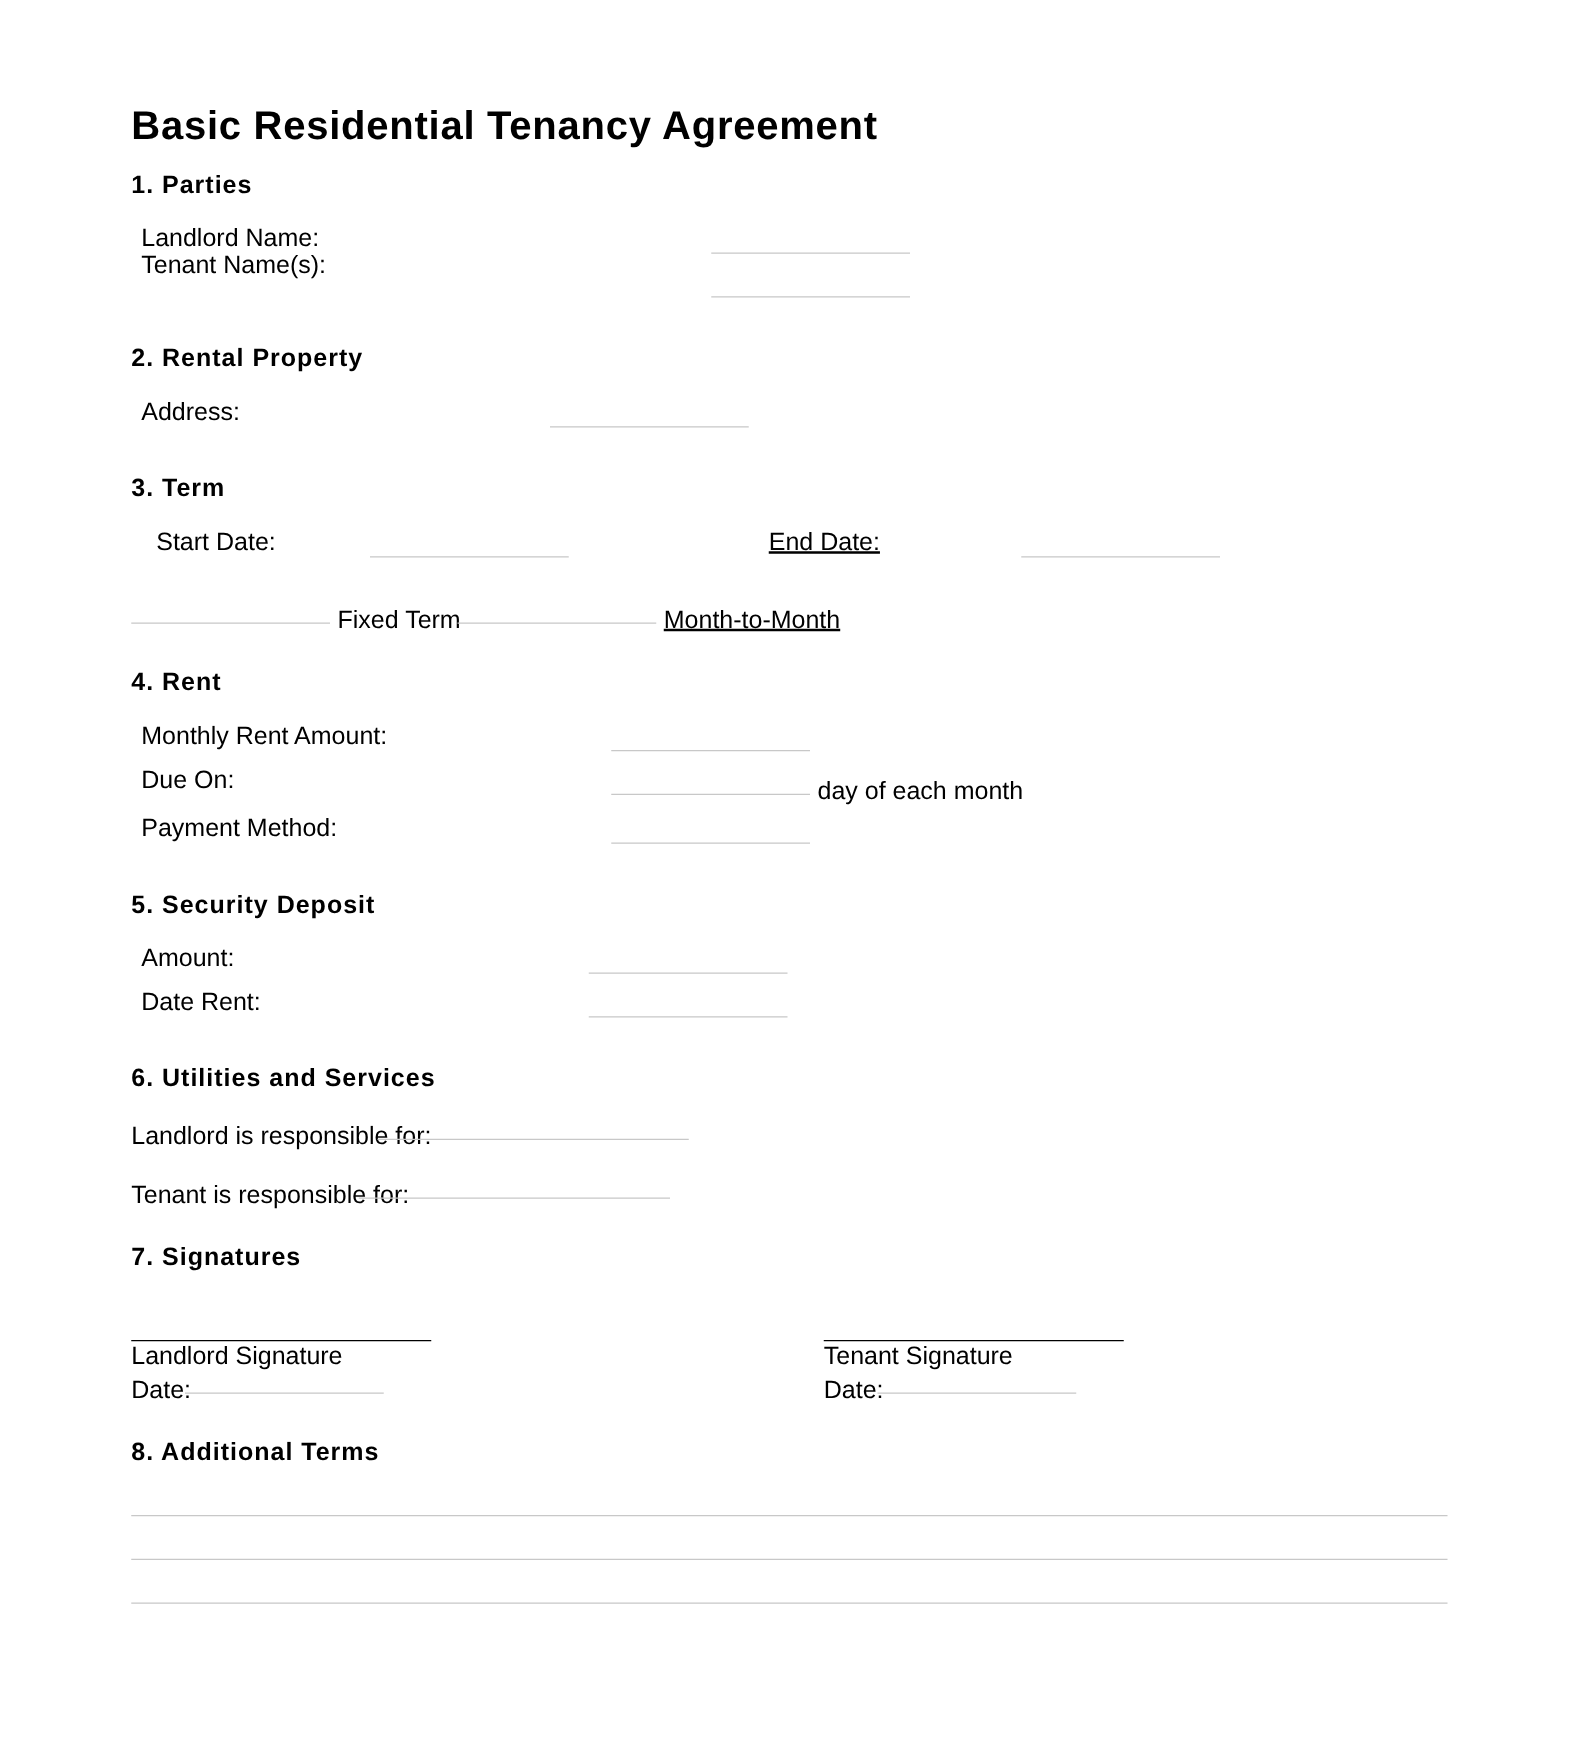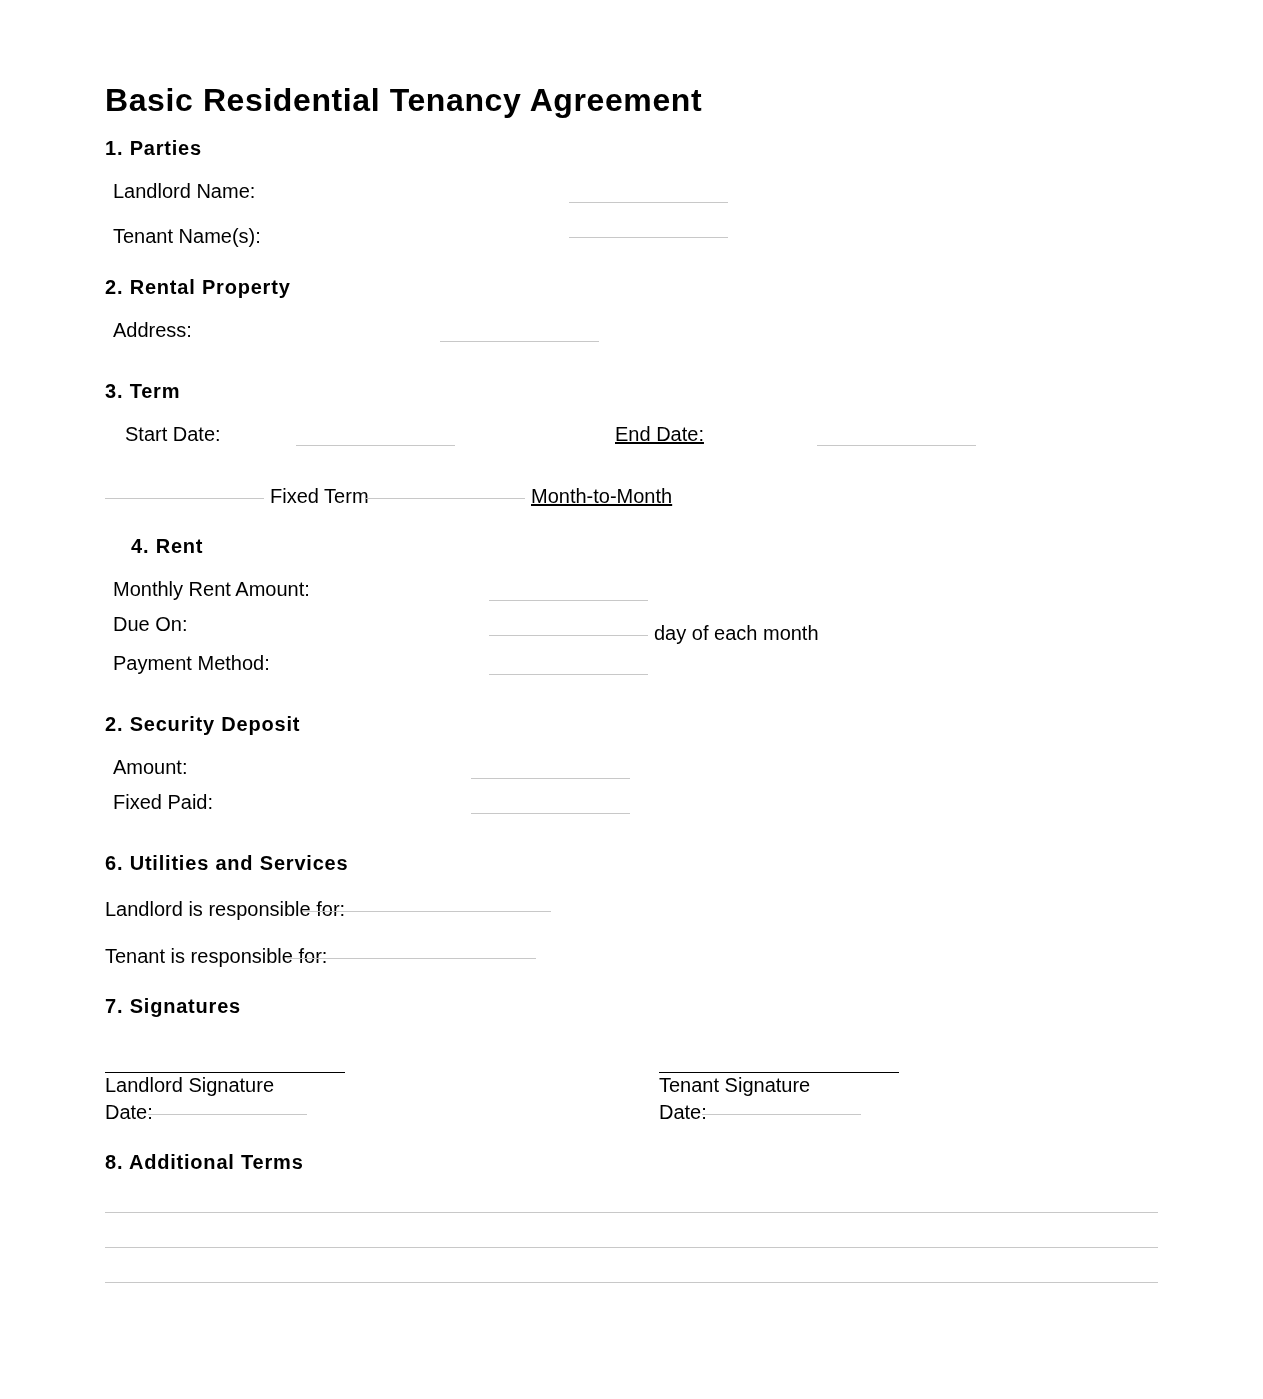--- a/index.html
+++ b/index.html
@@ -15,51 +15,51 @@
 </head>
 <body>
 
 <div>
 
   <h1 class="abs title" style="margin:0;">Basic Residential Tenancy Agreement</h1>
 
   <div class="abs h2" style="top:137px;">1. Parties</div>
   <div class="abs lbl" style="left:113px; top:180px;">Landlord Name:</div>
   <input class="abs fld" style="left: 569px; top: 184px; width: 159px;" type="text" value="">
-  <div class="abs lbl" style="left:113px; top:225px;">Tenant Name(s):</div>
+  <div class="abs lbl" style="left:113px; top:201px;">Tenant Name(s):</div>
   <input class="abs fld" style="left: 569px; top: 219px; width: 159px;" type="text" value="">
 
   <div class="abs h2" style="top:276px;">2. Rental Property</div>
   <div class="abs lbl" style="left:113px; top:319px;">Address:</div>
   <input class="abs fld" style="left: 440px; top: 323px; width: 159px;" type="text" value="">
 
   <div class="abs h2" style="top:380px;">3. Term</div>
   <div class="abs lbl" style="left:125px; top:423px;">Start Date:</div>
   <input class="abs fld" style="left: 296px; top: 427px; width: 159px;" type="text" value="">
   <div class="abs lbl" style="left:615px; top:423px;text-decoration:underline;">End Date:</div>
   <input class="abs fld" style="left: 817px; top: 427px; width: 159px;" type="text" value="">
 
   <input class="abs fld" style="left: 105px; top: 480px; width: 159px;" type="text">
   <div class="abs lbl" style="left:270px; top:485px;">Fixed Term</div>
   <input class="abs fld" style="left: 366px; top: 480px; width: 159px;" type="text">
   <div class="abs lbl" style="left:531px; top:485px;text-decoration:underline;">Month-to-Month</div>
 
-  <div class="abs h2" style="top:535px;margin-left:26px;">4. Rent</div>
+  <div class="abs h2" style="top:535px;">4. Rent</div>
   <div class="abs lbl" style="left:113px; top:578px;">Monthly Rent Amount:</div>
   <input class="abs fld" style="left: 489px; top: 582px; width: 159px;" type="text" value="">
   <div class="abs lbl" style="left:113px; top:613px;">Due On:</div>
   <input class="abs fld" style="left: 489px; top: 617px; width: 159px;" type="text" value="">
   <div class="abs lbl" style="left:654px; top:622px;">day of each month</div>
   <div class="abs lbl" style="left:113px; top:652px;">Payment Method:</div>
   <input class="abs fld" style="left: 489px; top: 656px; width: 159px;" type="text" value="">
 
-  <div class="abs h2" style="top:713px;">2. Security Deposit</div>
+  <div class="abs h2" style="top:713px;">5. Security Deposit</div>
   <div class="abs lbl" style="left:113px; top:756px;text-align:center;">Amount:</div>
   <input class="abs fld" style="left: 471px; top: 760px; width: 159px;" type="text" value="">
-  <div class="abs lbl" style="left:113px; top:791px;">Fixed Paid:</div>
+  <div class="abs lbl" style="left:113px; top:791px;">Date Rent:</div>
   <input class="abs fld" style="left: 471px; top: 795px; width: 159px;" type="text" value="">
 
   <div class="abs h2" style="top:852px;">6. Utilities and Services</div>
   <div class="abs lbl" style="left:105px; top:898px;">Landlord is responsible for:</div>
   <input class="abs fld" style="left: 302px; top: 893px; width: 249px;" type="text" value="">
   <div class="abs lbl" style="left:105px; top:945px;">Tenant is responsible for:</div>
   <input class="abs fld" style="left: 287px; top: 940px; width: 249px;" type="text" value="">
 
   <div class="abs h2" style="top:995px;">7. Signatures</div>
 

